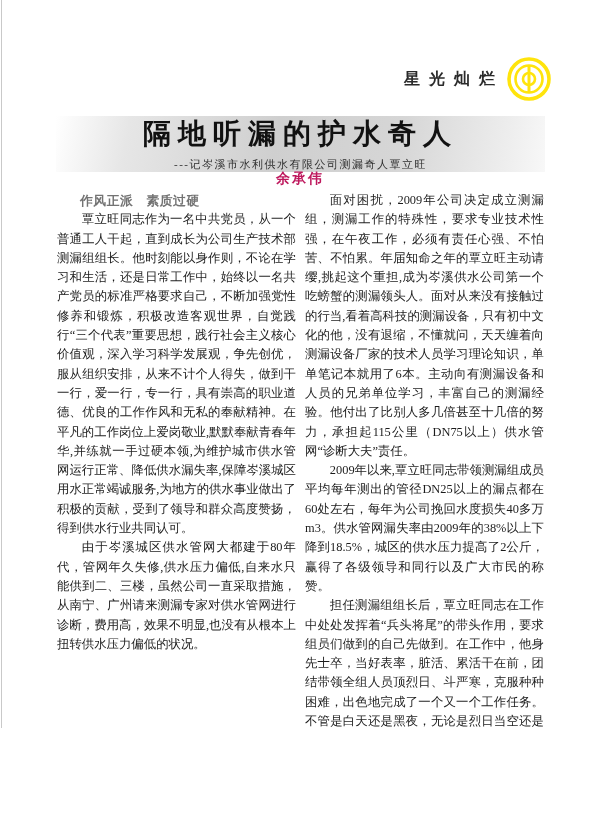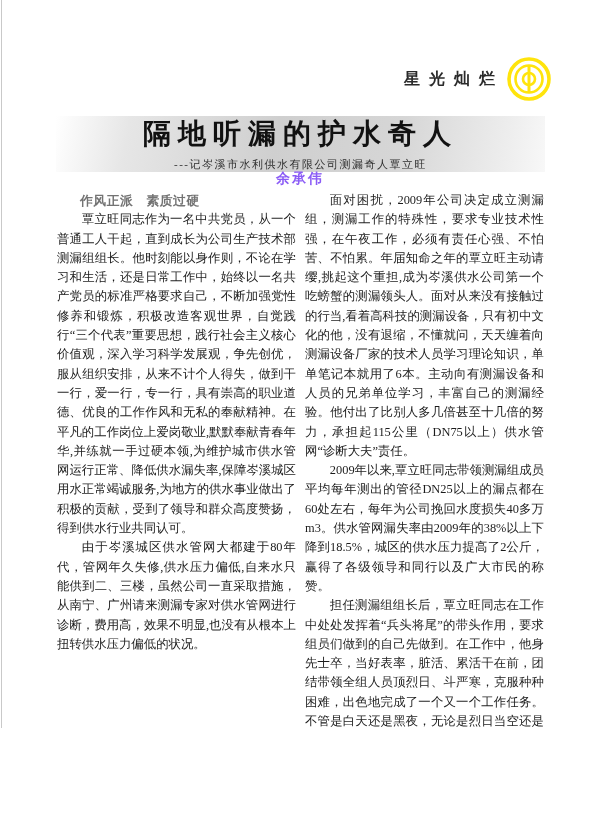--- a/index.html
+++ b/index.html
@@ -40,21 +40,21 @@
     color: #111; line-height: 34px; margin-top: 1px;
     font-family: "Liberation Serif", serif;
   }
   .subtitle {
     font-size: 11px; letter-spacing: 1.5px; color: #2e2e2e;
     line-height: 18px; margin-top: 4px;
   }
   .author {
     position: absolute; top: 170px; left: 0; right: 0;
     text-align: center; font-weight: bold; font-size: 14px;
-    letter-spacing: 2px; color: #8b5cf6;
+    letter-spacing: 2px; color: #be185d;
   }
   .columns {
     position: absolute; top: 191px; left: 57px;
     display: flex; gap: 9px;
   }
   .col {
     width: 239px;
     font-size: 12.4px;
     line-height: 19.3px;
     text-align: justify;

